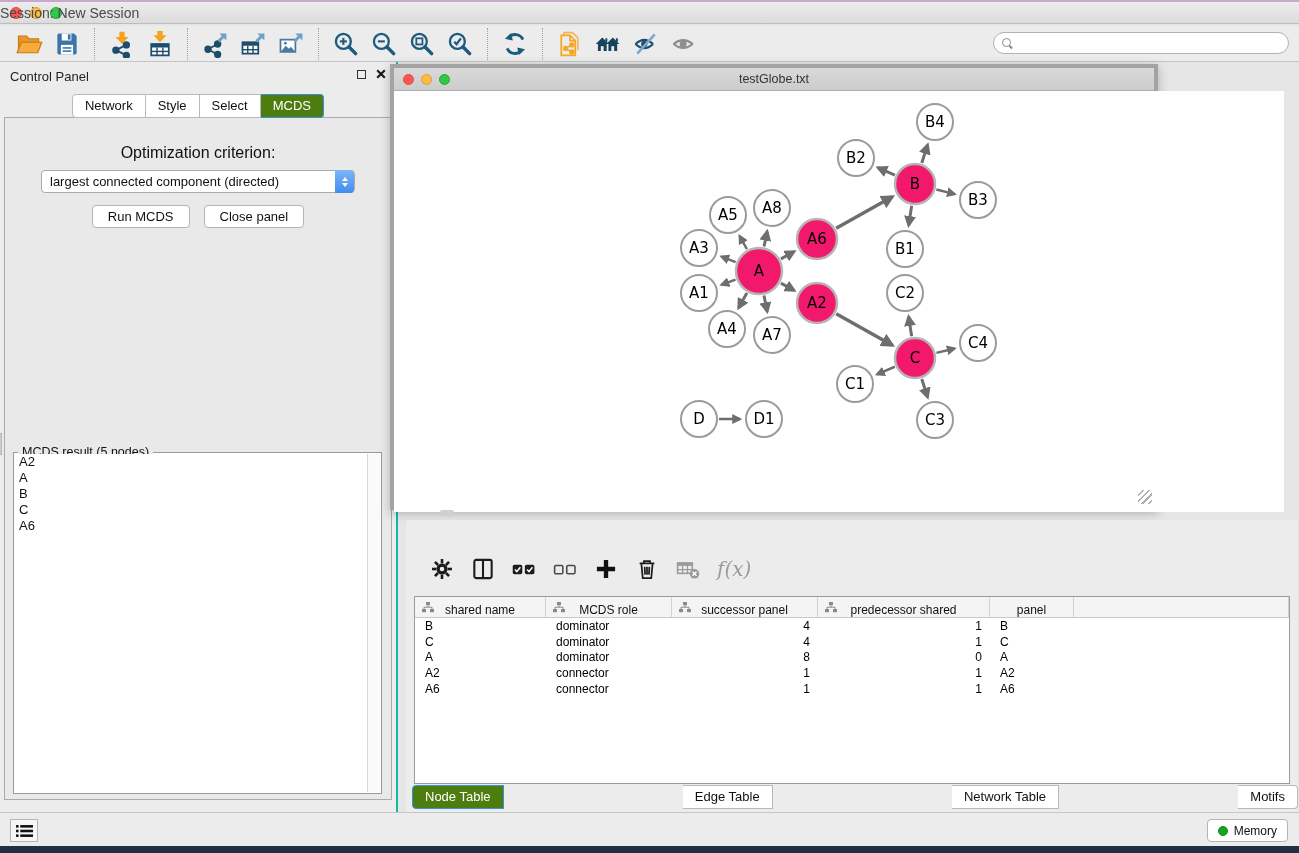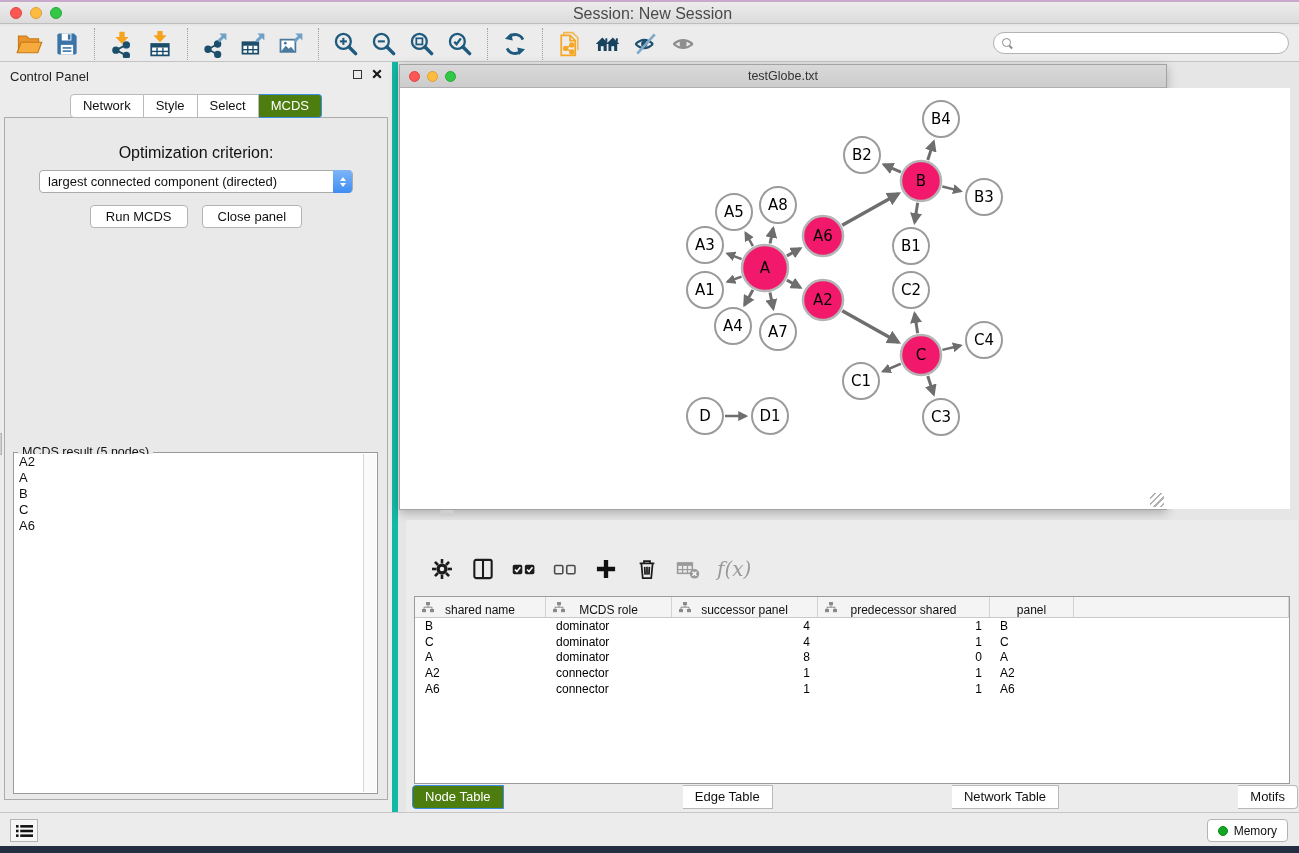--- a/index.html
+++ b/index.html
@@ -8,40 +8,40 @@
   .screen { position:absolute; inset:0; width:1299px; height:853px; background:#e6e6e6; }
 
   
   .titlebar { position:absolute; left:0; top:0; right:0; height:24px;
     background:linear-gradient(#ececec,#dcdcdc); border-top:2px solid #c9a9cb; border-bottom:1px solid #bdbdbd; }
   .traffic { position:absolute; left:10px; top:5px; display:flex; gap:8px; }
   .tl { width:12px; height:12px; border-radius:50%; display:inline-block; }
   .tl.red { background:#fc5753; border:1px solid #df4744; }
   .tl.yellow { background:#fdbc40; border:1px solid #de9f34; }
   .tl.green { background:#33c748; border:1px solid #27aa35; }
-  .titlebar .title { position:absolute; left:6px; right:0; top:3px; text-align:center; font-size:16px; color:#4a4a4a; }
+  .titlebar .title { position:absolute; left:0; right:0; top:3px; font-size:14px; color:#4a4a4a; }
 
   
   .toolbar { position:absolute; left:0; top:26px; right:0; height:36px; background:#ececec;
     border-bottom:1px solid #c4c4c4; display:flex; align-items:center; padding-left:10px; }
   .tbtn { width:38px; height:32px; display:flex; align-items:center; justify-content:center; cursor:default; }
   .tbtn svg { width:28px; height:28px; }
   .tsep { width:1px; height:32px; border-left:1px dotted #9f9f9f; margin:0 8px; }
   .searchbox { position:absolute; right:10px; top:6px; width:296px; height:22px; background:#fff;
     border:1px solid #b3b3b3; border-radius:12px; display:flex; align-items:center; padding-left:8px; }
   .mag { width:11px; height:11px; position:relative; margin-right:5px; }
   .mag::before { content:""; position:absolute; left:0; top:0; width:7px; height:7px; border:1.5px solid #8b8b8b; border-radius:50%; }
   .mag::after { content:""; position:absolute; left:7.5px; top:7.5px; width:4px; height:1.5px; background:#8b8b8b; transform:rotate(45deg); transform-origin:0 0; }
   .searchbox input { border:none; outline:none; flex:1; font-size:12px; background:transparent; height:18px; }
 
   
   .main { position:absolute; left:0; top:62px; right:0; height:750px; }
 
   
-  .control-panel { position:absolute; left:0; top:0; width:398px; height:750px; background:#ececec; border-right:6px solid #14b8a6; }
+  .control-panel { position:absolute; left:0; top:0; width:398px; height:750px; background:#ececec; border-right:2px solid #14b8a6; }
   .panel-header { position:relative; height:28px; }
   .panel-header .ptitle { position:absolute; left:10px; top:7px; font-size:13px; color:#222; }
   .win-icons { position:absolute; right:10px; top:7px; display:flex; gap:10px; align-items:center; }
   .float-ic { width:9px; height:9px; border:1.5px solid #333; display:inline-block; }
   .close-ic svg { display:block; }
   .cp-tabs { position:absolute; left:0; right:0; top:32px; display:flex; justify-content:center; z-index:2; }
   .tab { font-size:13px; color:#111; background:#fff; border:1px solid #b9b9b9; border-left:none;
     padding:3px 12px 4px; cursor:default; }
   .tab:first-child { border-left:1px solid #b9b9b9; border-radius:4px 0 0 4px; }
   .tab:last-child { border-radius:0 4px 4px 0; }
@@ -56,22 +56,22 @@
   .chev-dn { width:0; height:0; border-left:3.5px solid transparent; border-right:3.5px solid transparent; border-top:4.5px solid #fff; }
   .btn-row { margin-top:12px; display:flex; justify-content:center; gap:14px; }
   .btn { background:#fff; border:1px solid #b4b4b4; border-radius:4px; font-size:13px; color:#111; padding:3px 15px; cursor:default; }
   .mcds-fieldset { position:absolute; left:8px; right:9px; top:334px; bottom:5px; border:1px solid #9a9a9a; background:#fff; }
   .mcds-legend { position:absolute; top:-8px; left:4px; background:#e9e9e9; padding:0 4px; font-size:12.5px; color:#111; }
   .mcds-list { position:absolute; inset:1px 14px 1px 1px; background:#fff; overflow:hidden; }
   .mcds-list div { font-size:13px; color:#111; line-height:16px; padding-left:4px; }
   .mcds-scroll { position:absolute; top:1px; bottom:1px; right:1px; width:13px; background:#fafafa; border-left:1px solid #d8d8d8; }
 
   
-  .net-window { position:absolute; left:399px; top:2px; width:768px; height:446px; background:#fff;
-    border:1px solid #a3a3a3; box-shadow:0 3px 10px rgba(0,0,0,.25); }
+  .net-window { position:absolute; left:390px; top:2px; width:768px; height:446px; background:#fff;
+    border:4px solid #a3a3a3; box-shadow:0 3px 10px rgba(0,0,0,.25); }
   .net-titlebar { position:relative; height:23px; background:linear-gradient(#d9d9d9,#cccccc); border-bottom:1px solid #aeaeae; }
   .net-titlebar .traffic { left:9px; top:6px; gap:7px; }
   .net-titlebar .tl { width:11px; height:11px; }
   .net-title { position:absolute; left:0; right:0; top:4px; text-align:center; font-size:12.5px; color:#333;
     font-family:"Liberation Sans", sans-serif; }
   .net-canvas { position:absolute; left:0; top:23px; width:890px; height:421px; background:#fff; }
   .resize-grip { position:absolute; right:2px; bottom:2px; width:14px; height:14px;
     background:repeating-linear-gradient(135deg, transparent 0 3px, #b0b0b0 3px 4.5px); }
   .split-grip { position:absolute; left:440px; top:448px; width:14px; height:6px; background:#cfcfcf; border-radius:2px; }
   .left-grip { position:absolute; left:-3px; top:371px; width:5px; height:22px; background:#cfcfcf; border:1px solid #b5b5b5; }

